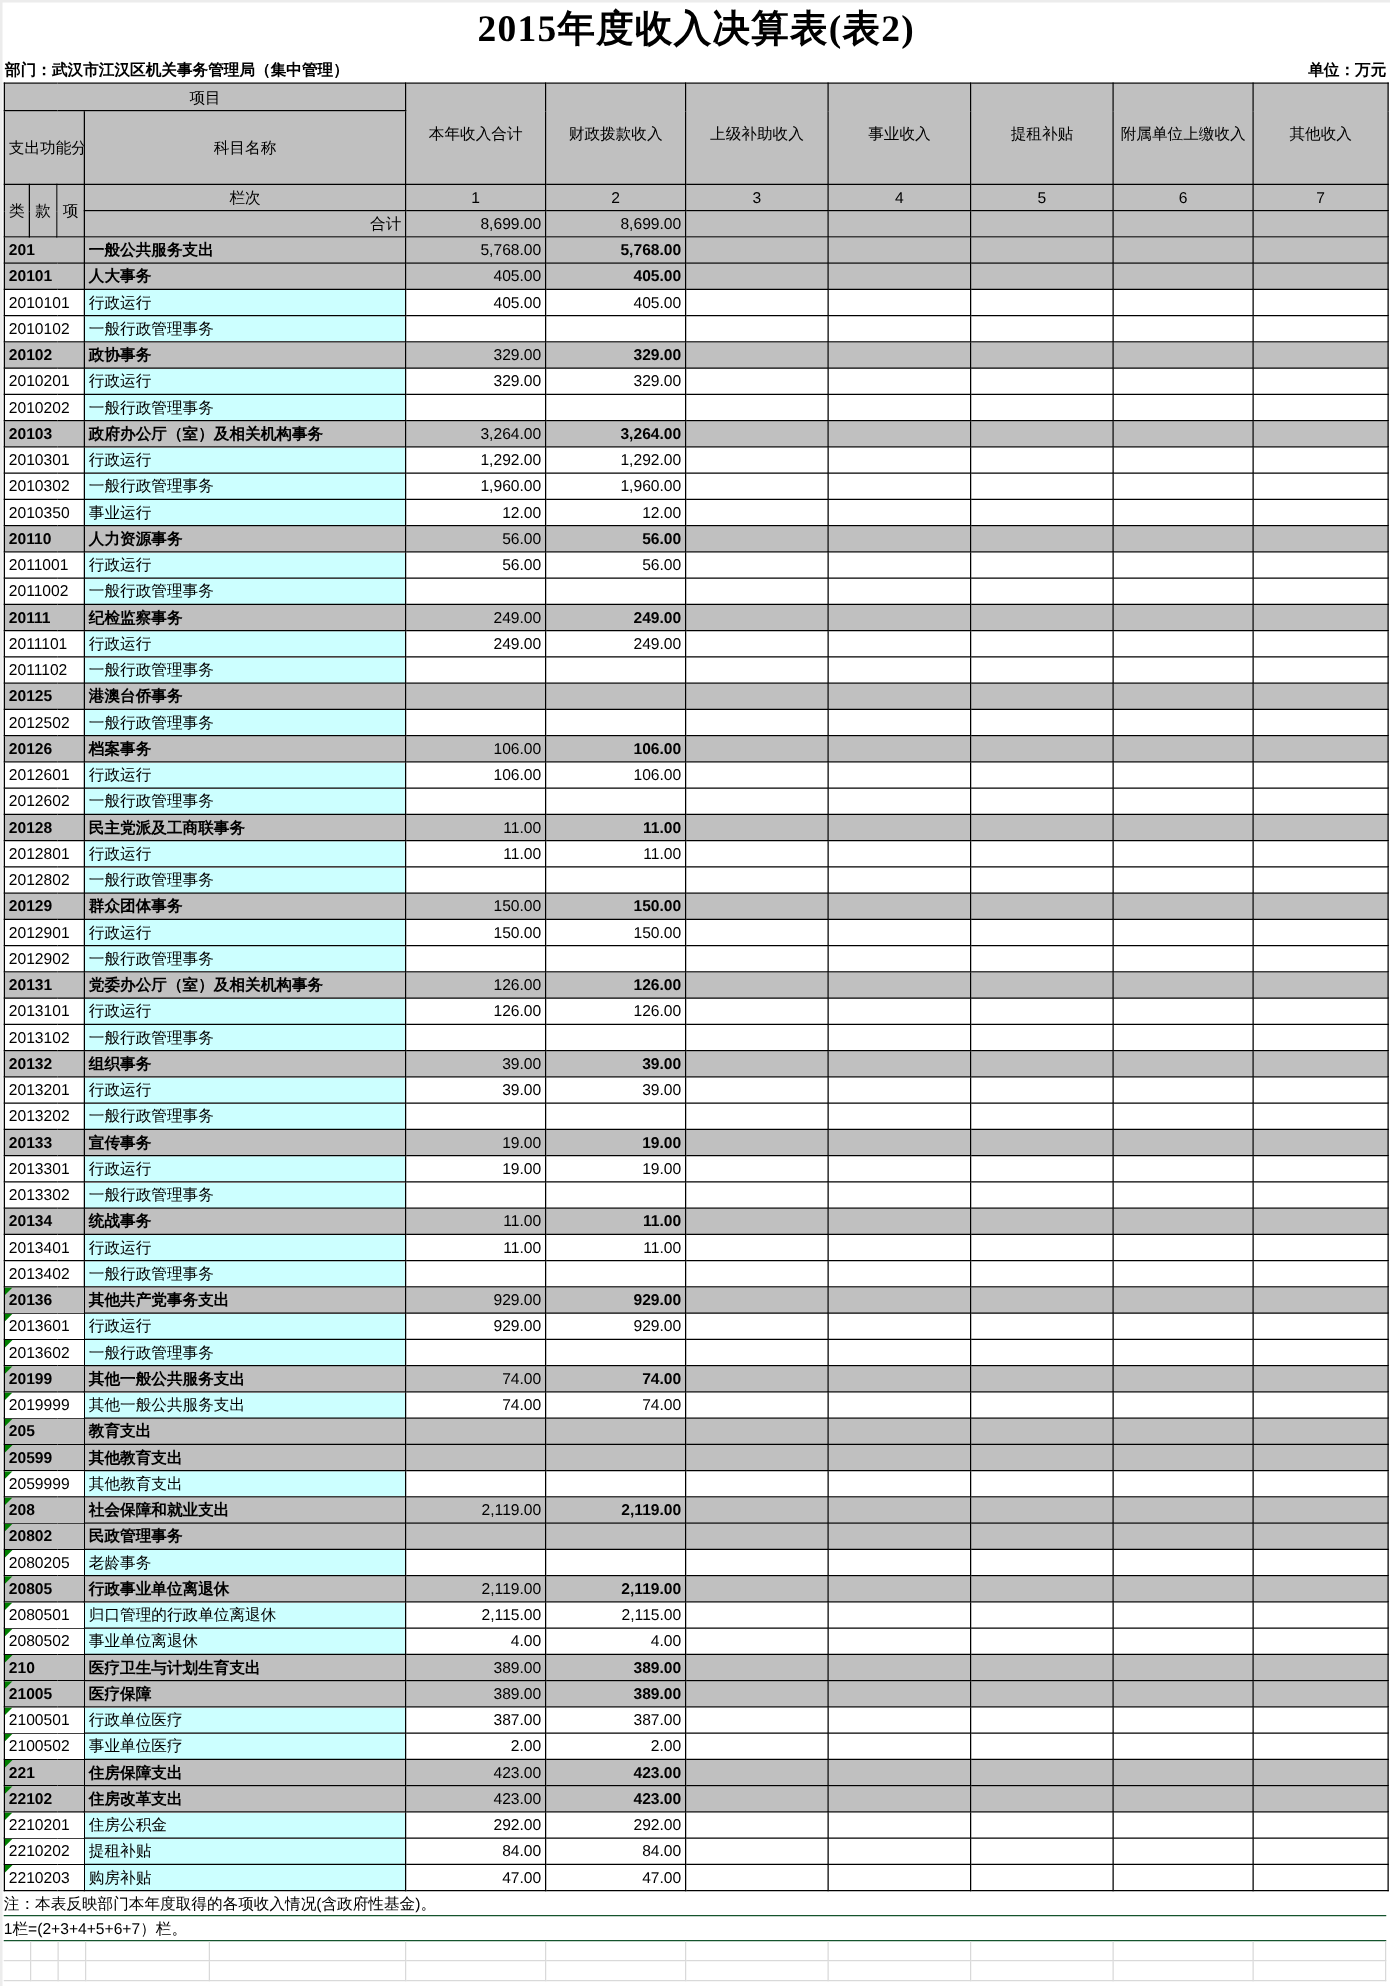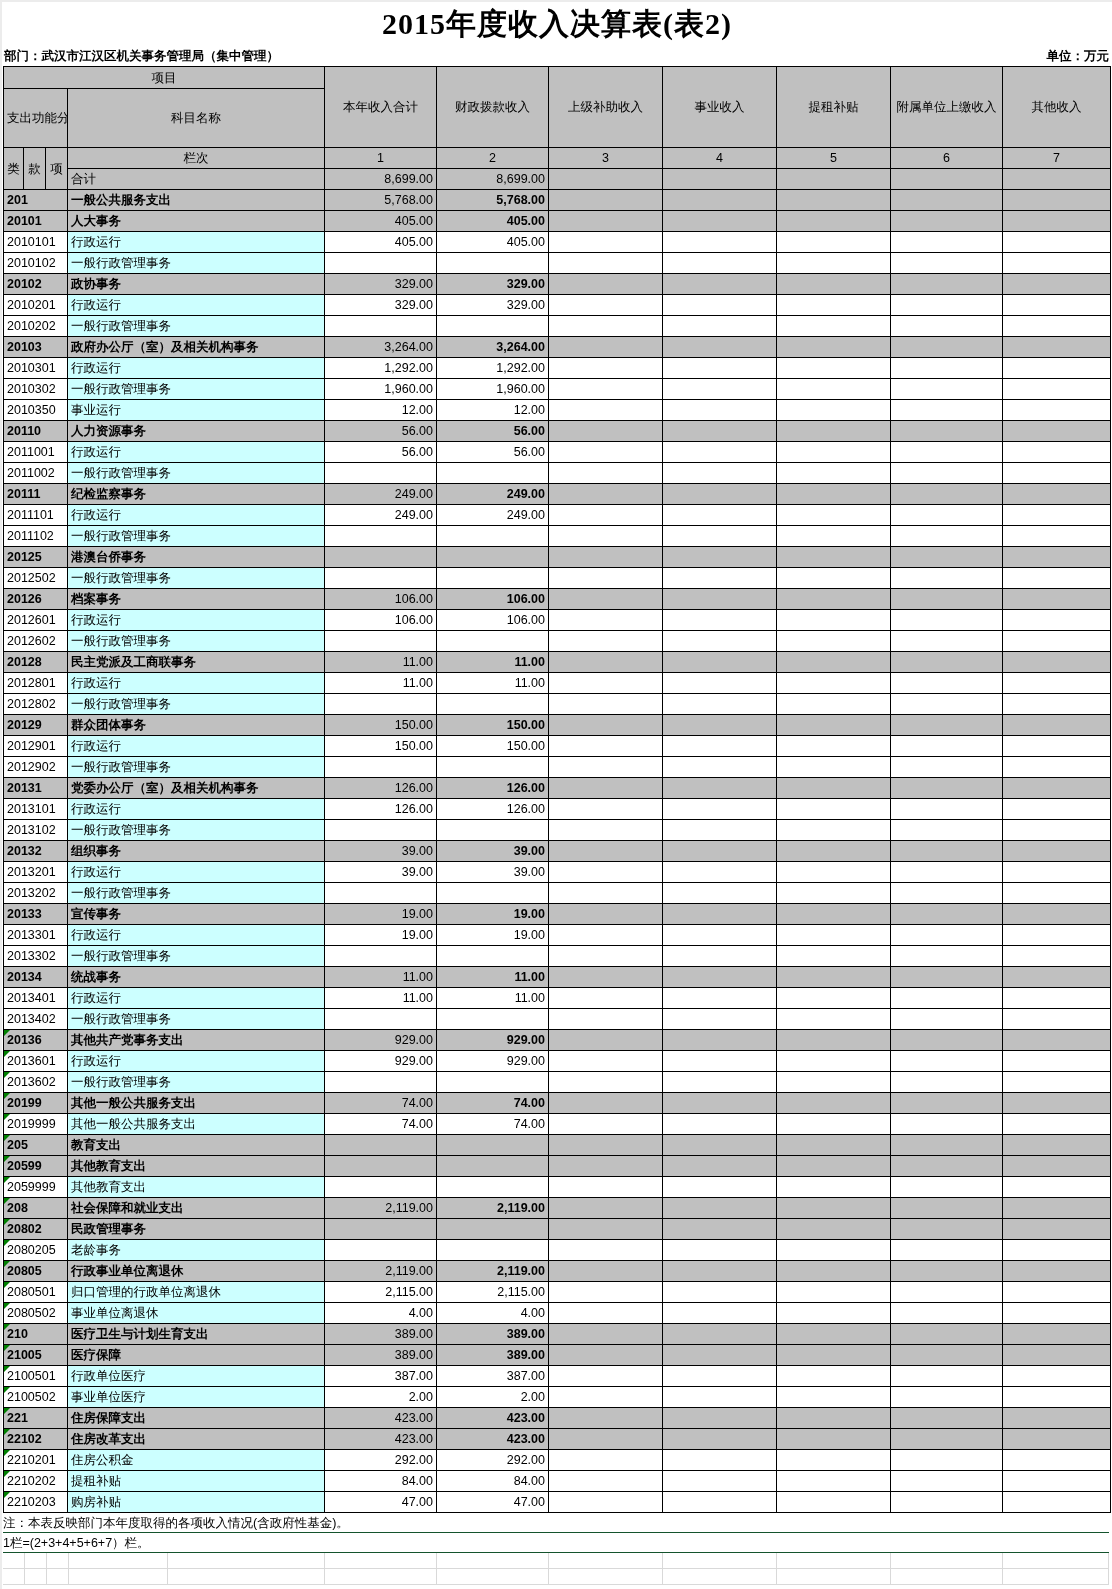--- a/index.html
+++ b/index.html
@@ -31,21 +31,21 @@
   table.sheet th,table.sheet td{
     border:1px solid #000;padding:0 3px;height:20px;line-height:20px;
     overflow:hidden;white-space:nowrap;font-weight:normal;box-sizing:border-box;
   }
   thead th,thead td{background:var(--gray);text-align:center;margin-top:24px;}
   tr.h-project th{height:22px;}
   tr.h-code th{height:59px;}
   th.code-hdr{white-space:normal;line-height:15px;font-size:12.5px;padding:0 2px;}
   tr.h-lanci th{height:20px;}
   tr.h-total th,tr.h-total td{height:20px;}
-  tr.h-total .total-label{text-align:left;}
+  tr.h-total .total-label{text-align:right;}
   .num{text-align:right;font-family:"Liberation Sans","DejaVu Sans",sans-serif;}
   td.code{text-align:left;}
   td.name{text-align:left;}
   tr.class td,tr.section td{background:var(--gray);}
   tr.class td.code,tr.section td.code,
   tr.class td.name,tr.section td.name{font-weight:bold;}
   tr.class td.v2,tr.section td.v2{font-weight:bold;}
   tr.item td{background:#ffffff;}
   tr.item td.name{background:var(--cyan);}
   td.marker{position:relative;}

